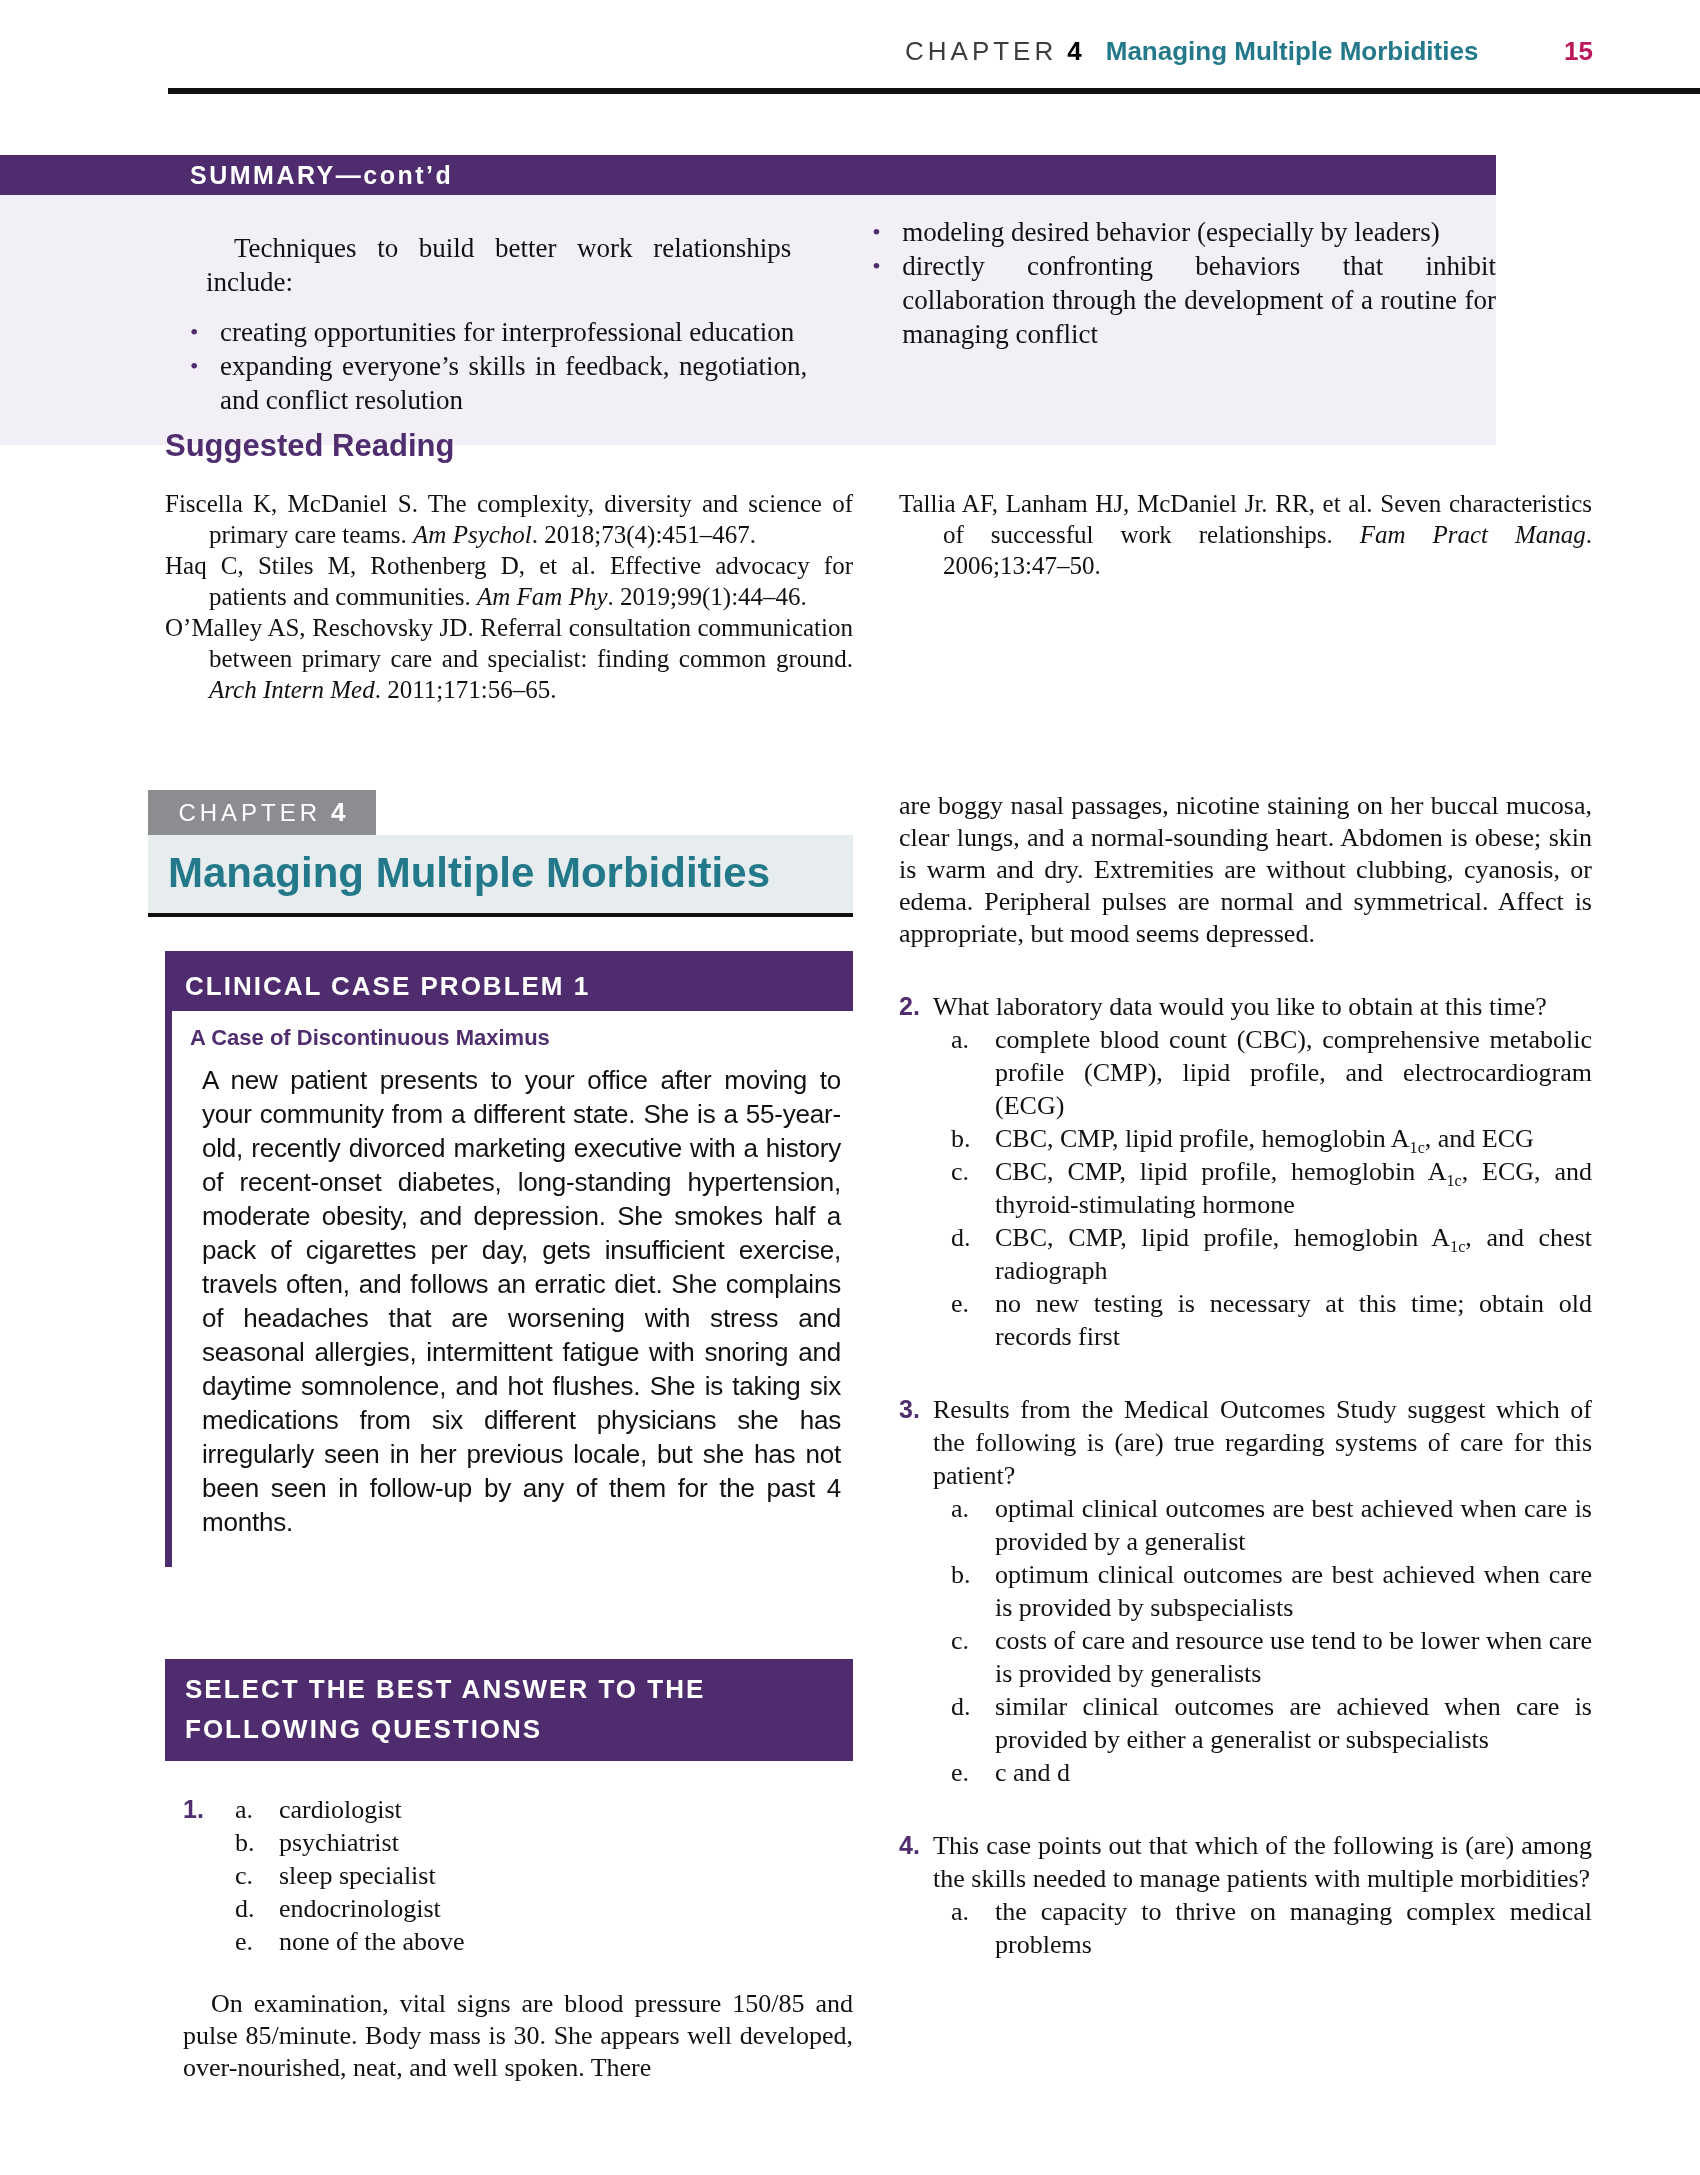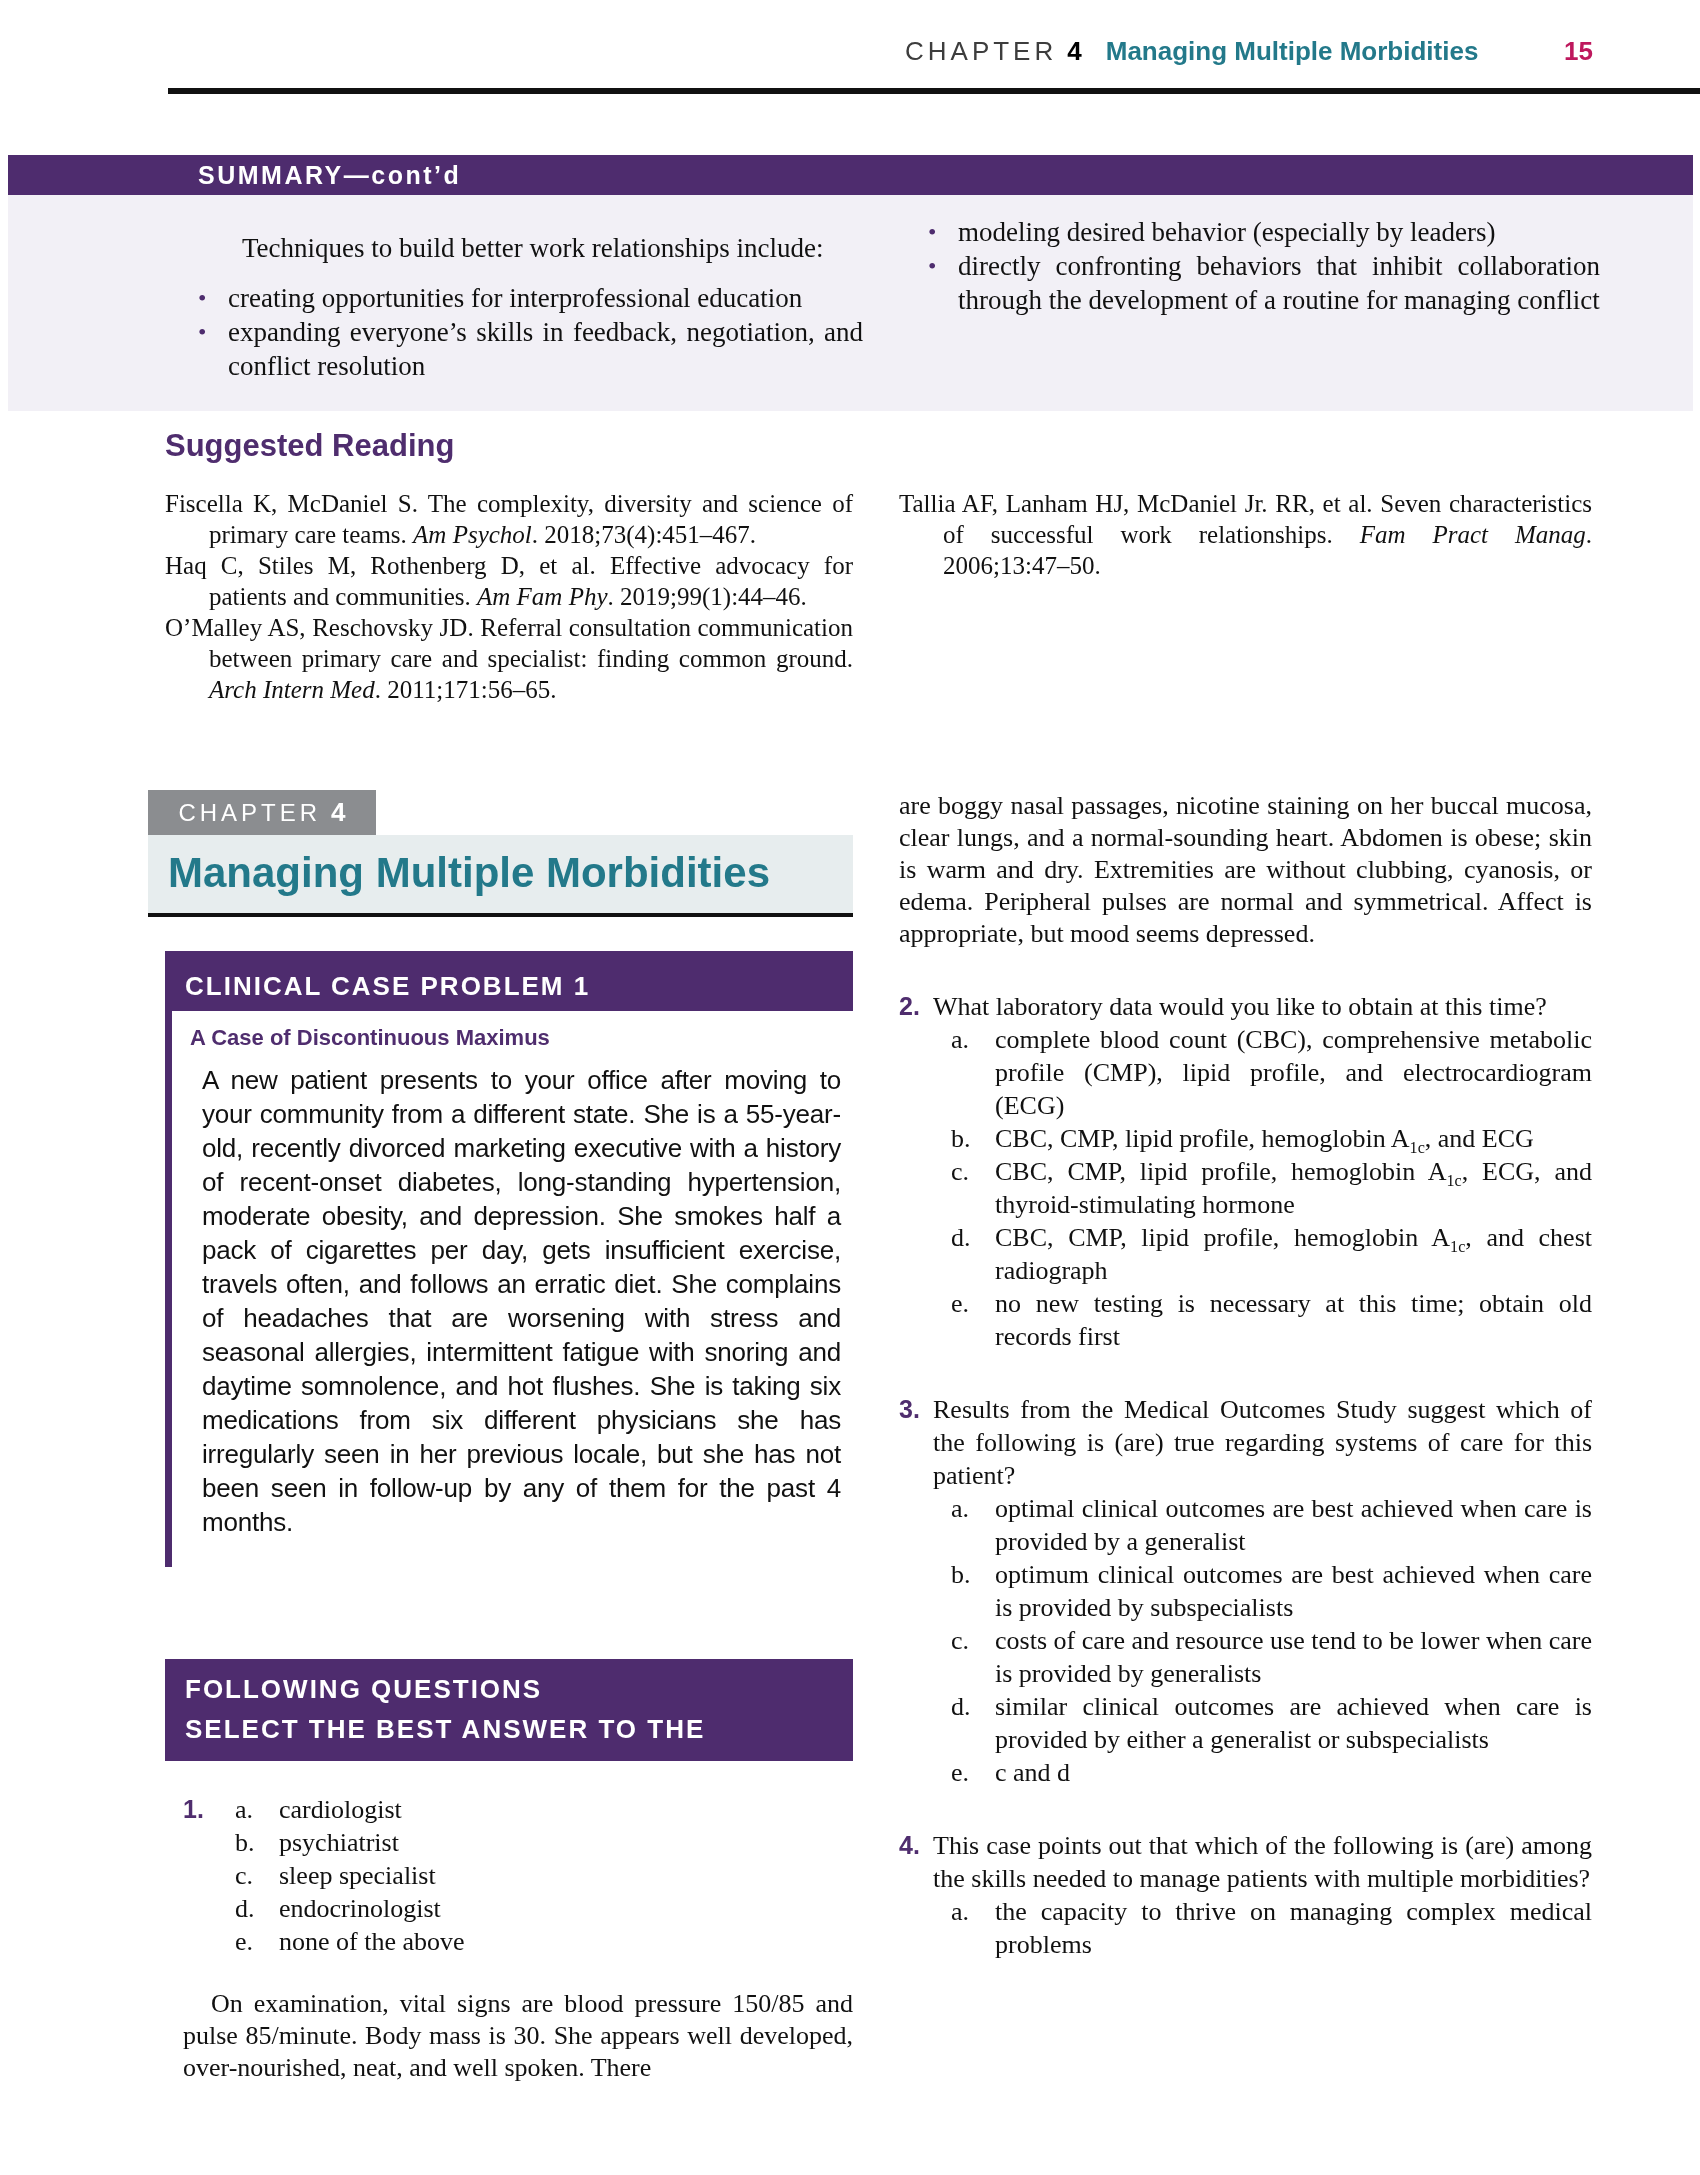--- a/index.html
+++ b/index.html
@@ -18,21 +18,21 @@
   
   .running-head{position:absolute;top:36px;left:905px;width:688px;display:flex;align-items:baseline;
                 font-family:"Liberation Sans",sans-serif;font-size:26px;}
   .rh-chapter{color:#3d3d3d;letter-spacing:4px;}
   .rh-num{font-weight:bold;color:#000;margin-left:10px;}
   .rh-title{color:var(--teal);font-weight:bold;margin-left:24px;}
   .rh-page{margin-left:auto;font-weight:bold;color:#be185d;}
   .head-rule{position:absolute;top:88px;left:168px;right:0;height:6px;background:var(--rule_black);}
 
   
-  .summary{position:absolute;top:155px;left:8px;width:1685px;}
+  .summary{position:absolute;top:155px;left:0;width:1496px;}
   .summary-bar{background:var(--accent_purple);color:#fff;height:40px;display:flex;align-items:center;
                padding-left:190px;font-family:"Liberation Sans",sans-serif;font-weight:bold;
                font-size:25px;letter-spacing:2.5px;}
   .summary-body{background:var(--summary_bg);display:flex;padding:20px 0 28px 0;}
   .sum-col-left{width:665px;margin-left:190px;}
   .sum-col-right{width:672px;margin-left:65px;}
   .sum-text{font-size:27px;line-height:34px;}
   .sum-intro{margin:16px;text-indent:28px;text-align:justify;}
   .sum-li{display:flex;margin:0;}
   .blt{width:30px;flex:none;color:var(--accent_purple);font-size:24px;line-height:34px;}
@@ -162,22 +162,22 @@
         </div>
       </div>
 
       <div class="banner case-banner">CLINICAL CASE PROBLEM 1</div>
       <div class="case-box">
         <h3>A Case of Discontinuous Maximus</h3>
         <p>A new patient presents to your office after moving to your community from a different state. She is a 55-year-old, recently divorced marketing executive with a history of recent-onset diabetes, long-standing hypertension, moderate obesity, and depression. She smokes half a pack of cigarettes per day, gets insufficient exercise, travels often, and follows an erratic diet. She complains of headaches that are worsening with stress and seasonal allergies, intermittent fatigue with snoring and daytime somnolence, and hot flushes. She is taking six medications from six different physicians she has irregularly seen in her previous locale, but she has not been seen in follow-up by any of them for the past 4 months.</p>
       </div>
 
       <div class="banner select-banner">
+        <span>SELECT THE BEST ANSWER TO THE</span>
         <span>FOLLOWING QUESTIONS</span>
-        <span>SELECT THE BEST ANSWER TO THE</span>
       </div>
 
       <div class="question">
         <span class="qnum">1.</span>
         <div class="qbody">
           <div class="opt">
               <span class="olet">a.</span>
               <span class="otext">cardiologist</span>
             </div>
           <div class="opt">

